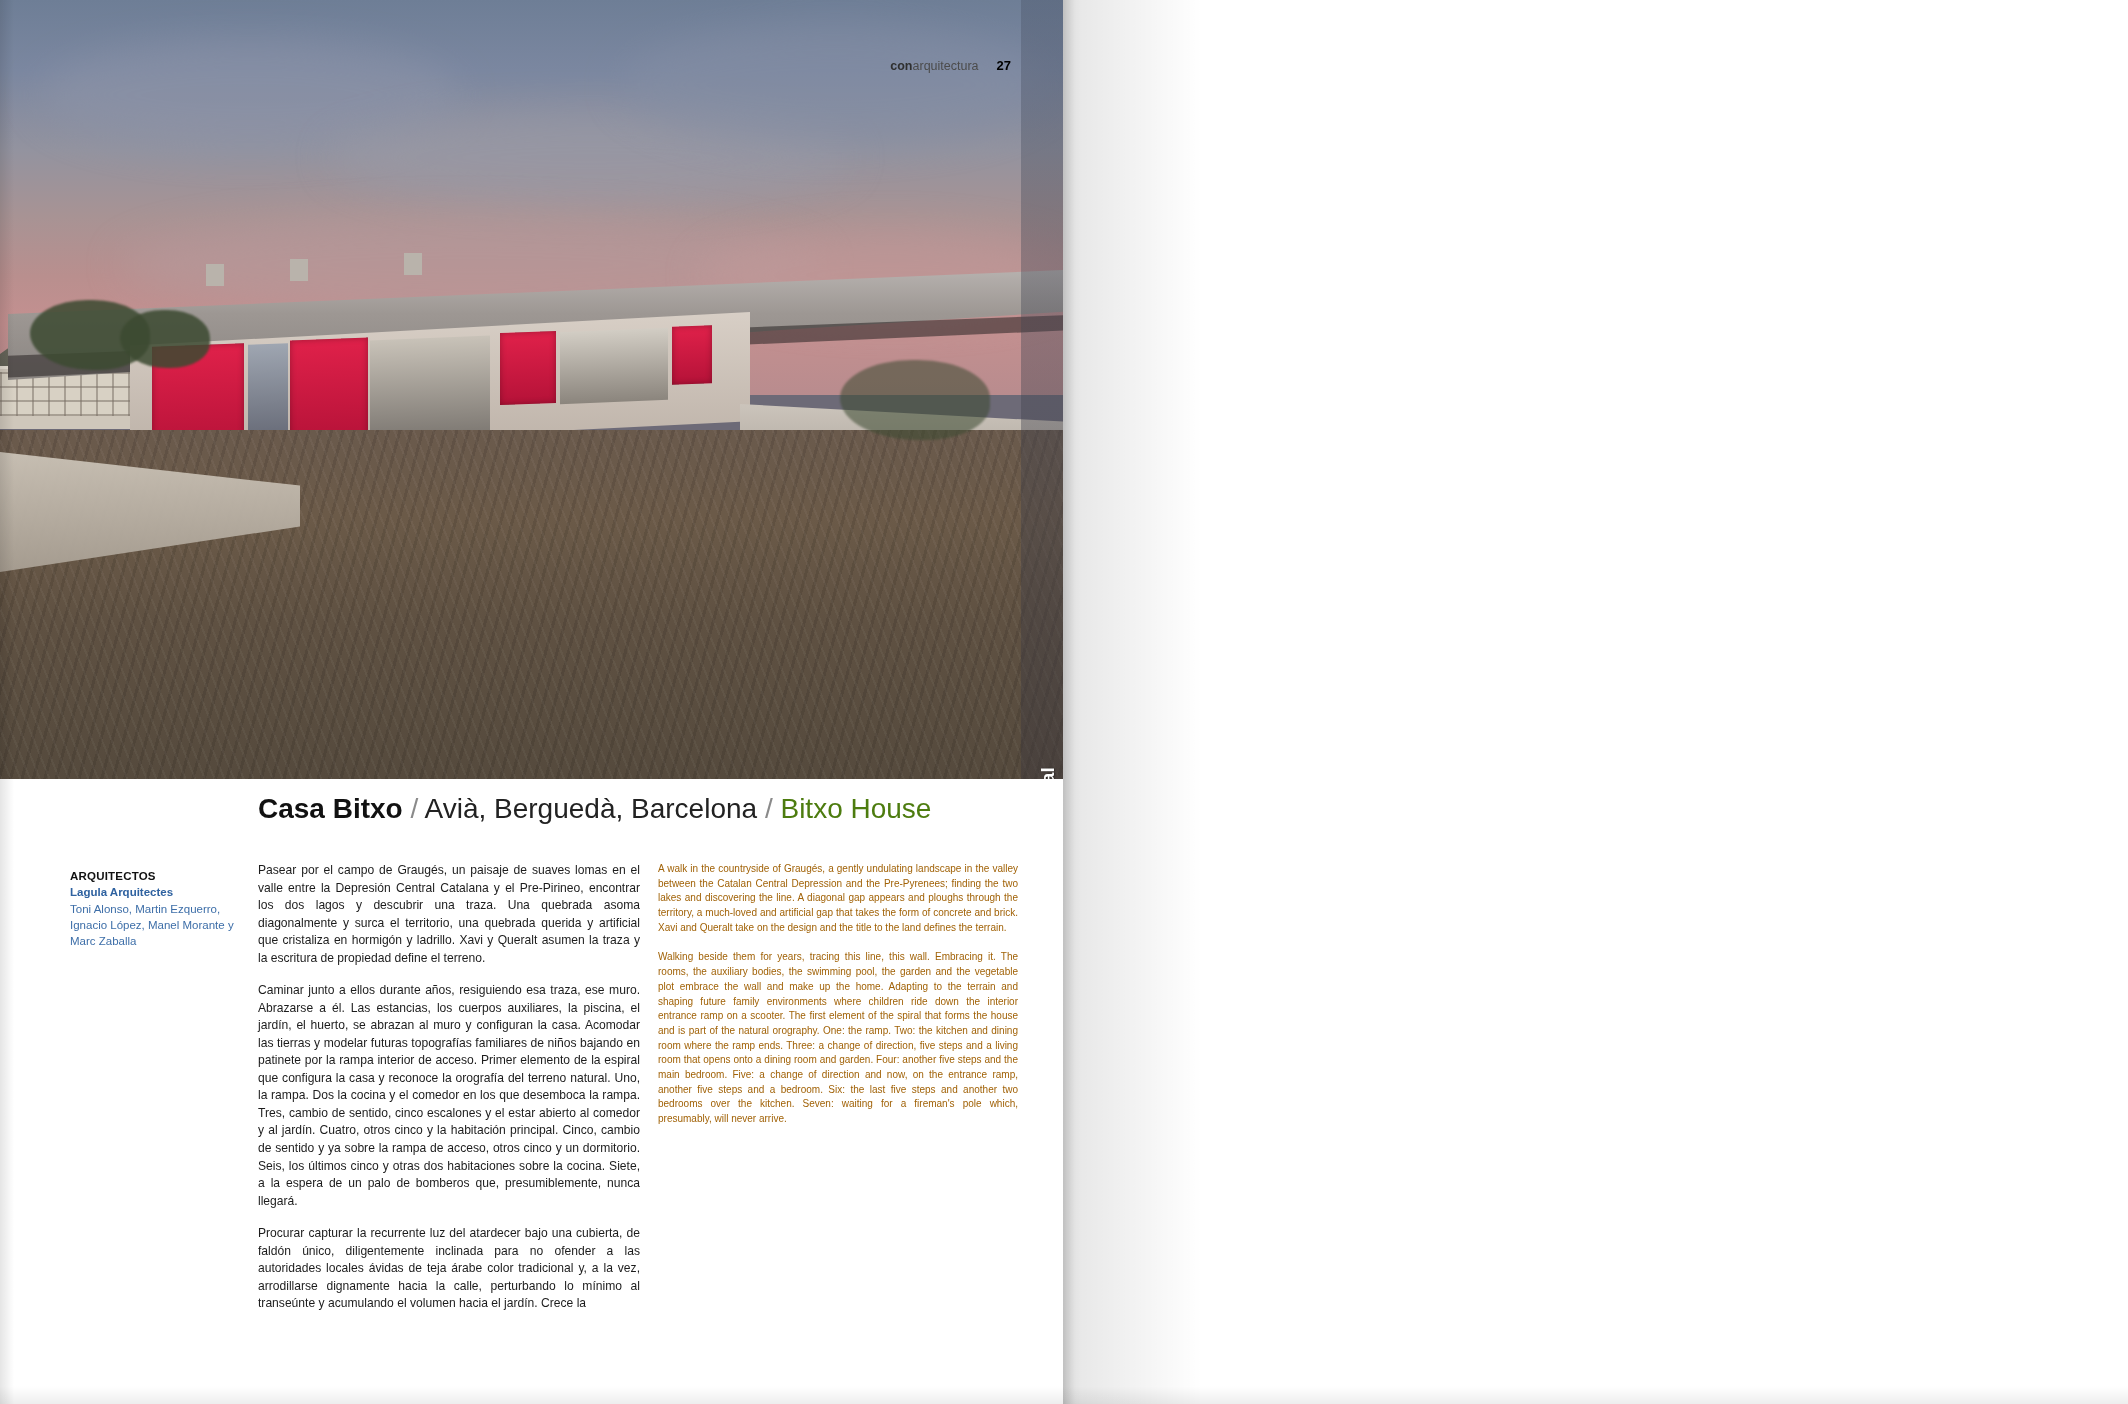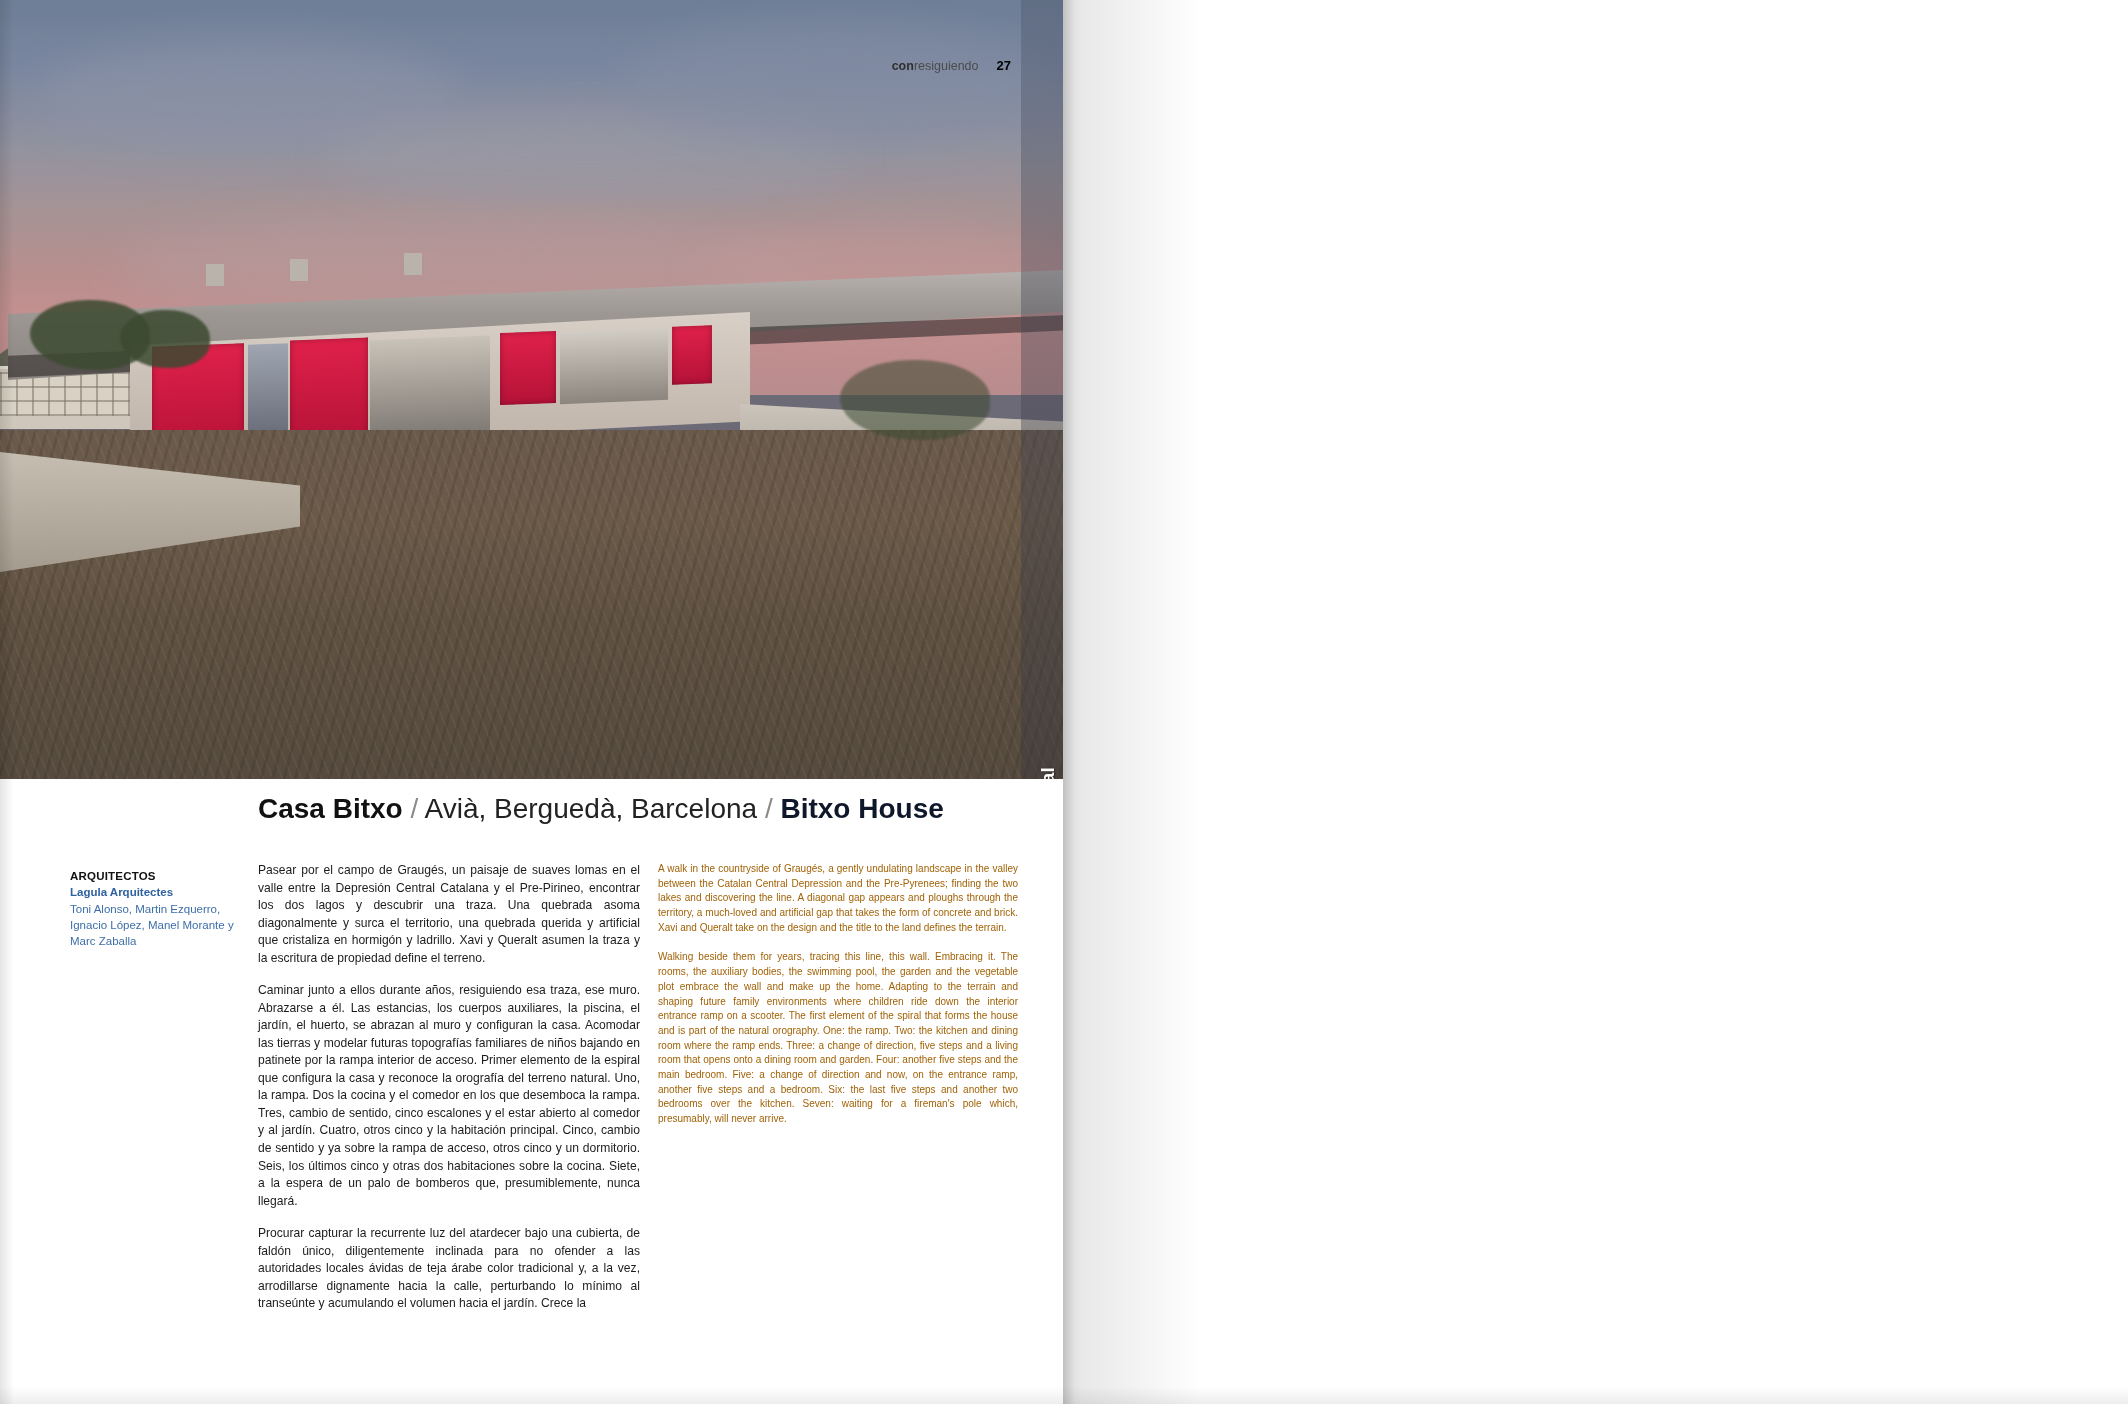--- a/index.html
+++ b/index.html
@@ -195,21 +195,21 @@
   .headline {
     position: absolute;
     left: 258px; top: 793px;
     font-size: 28px;
     line-height: 1.15;
     white-space: nowrap;
   }
   .headline .b1 { font-weight: bold; color: #111; }
   .headline .sep { color: #8a8a8a; font-weight: normal; }
   .headline .b2 { color: #222; font-weight: normal; }
-  .headline .b3 { font-weight: bold; color: #0f172a; }
+  .headline .b3 { font-weight: normal; color: #4d7c0f; }
 
   .credits {
     position: absolute;
     left: 70px; top: 868px;
     width: 165px;
     font-size: 11.5px;
     line-height: 1.42;
     color: #3d6ea8;
   }
   .credits .lbl { color: #111; font-weight: bold; letter-spacing: .2px; }
@@ -297,21 +297,21 @@
       <div class="shrub" style="left:30px; top:300px; width:120px; height:70px;"></div>
       <div class="shrub" style="left:120px; top:310px; width:90px; height:58px;"></div>
       <div class="shrub" style="left:840px; top:360px; width:150px; height:80px; opacity:.55;"></div>
 
       <div class="side-tab">
         <div class="side-tab-label">Ladrillo manual</div>
       </div>
     </div>
 
     <div class="folio-left">
-      <span class="brand-bold">con</span><span>resiguiendo</span><span class="pagenum">27</span>
+      <span class="brand-bold">con</span><span>arquitectura</span><span class="pagenum">27</span>
     </div>
 
     <div class="headline">
       <span class="b1">Casa Bitxo</span><span class="sep"> / </span><span class="b2">Avià, Berguedà, Barcelona</span><span class="sep"> / </span><span class="b3">Bitxo House</span>
     </div>
 
     <div class="credits">
       <div class="lbl">ARQUITECTOS</div>
       <div class="studio">Lagula Arquitectes</div>
       <div>Toni Alonso, Martin Ezquerro, Ignacio López, Manel Morante y Marc Zaballa</div>

